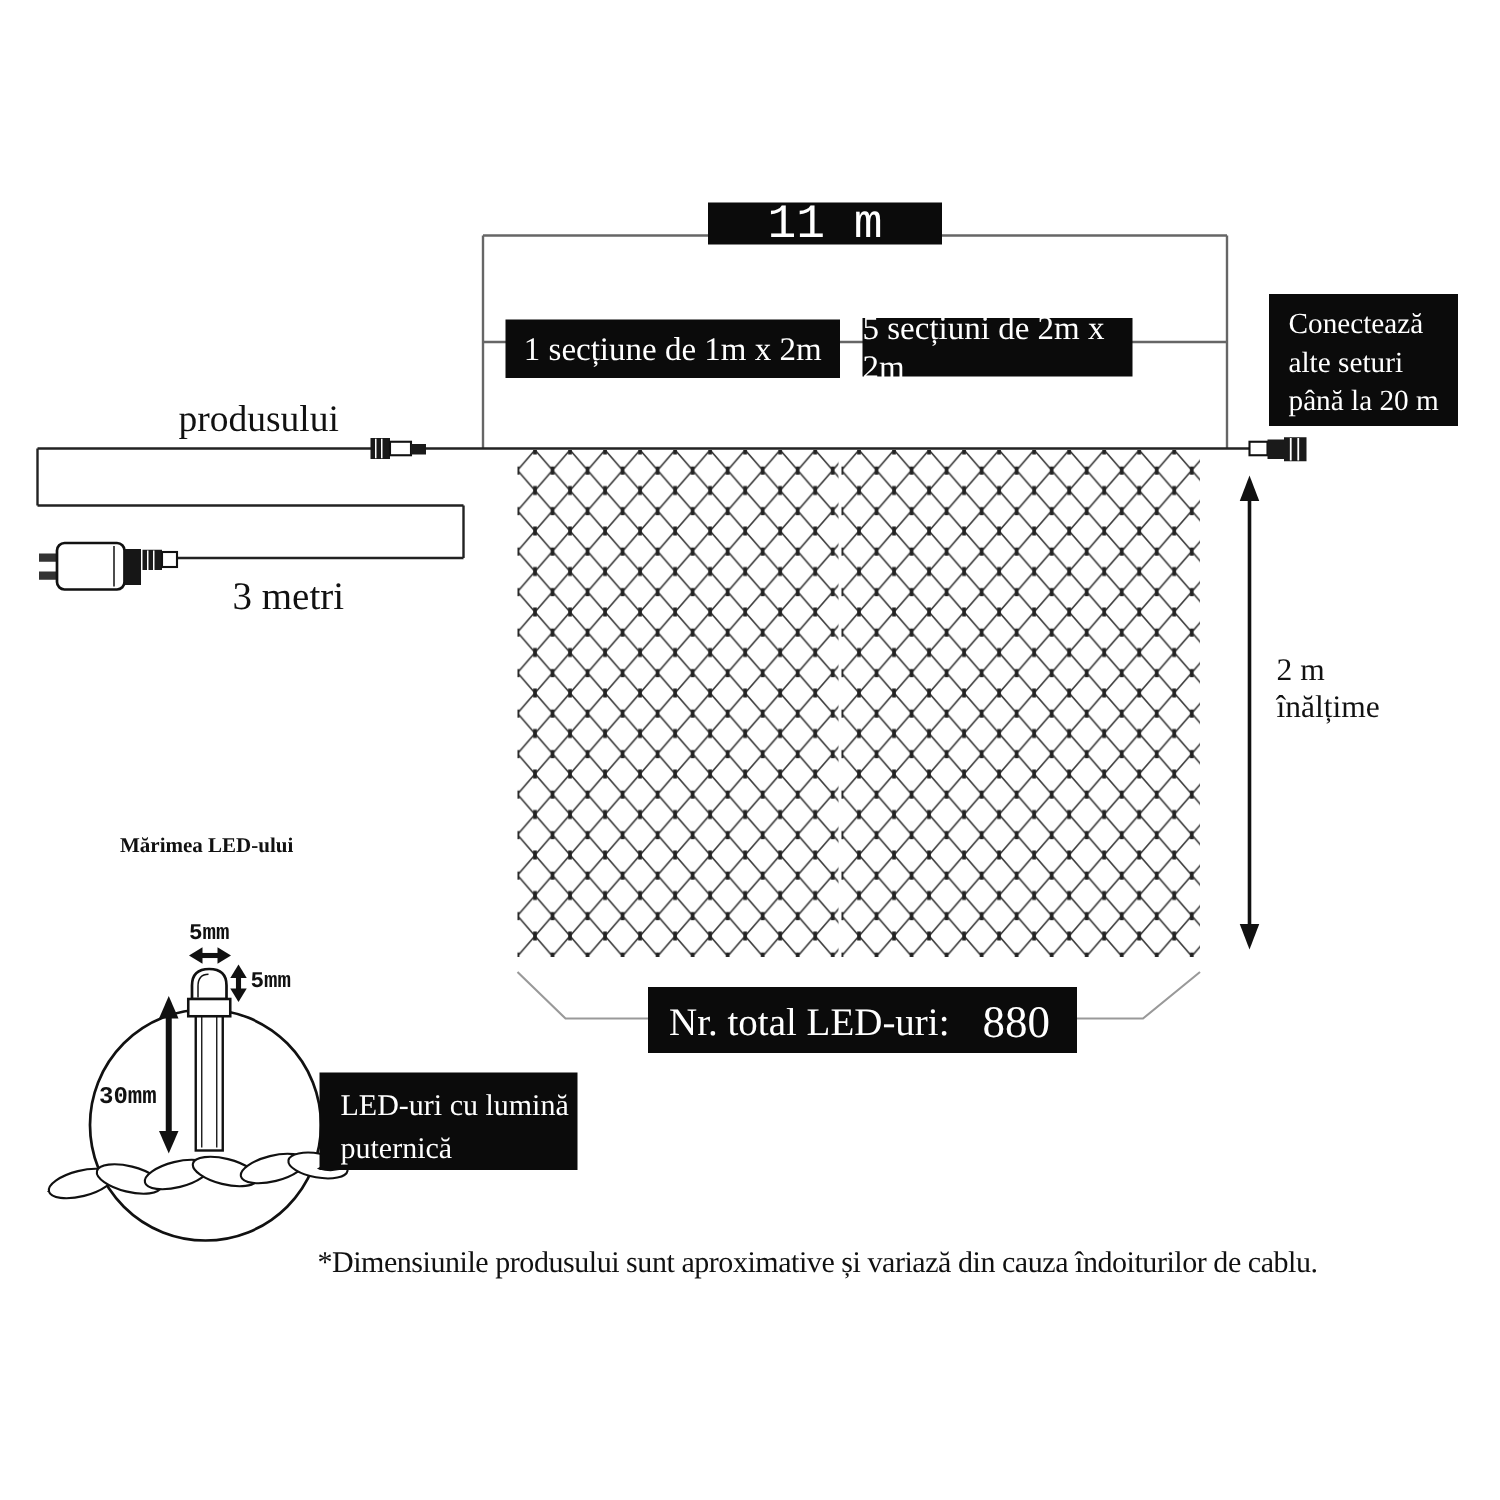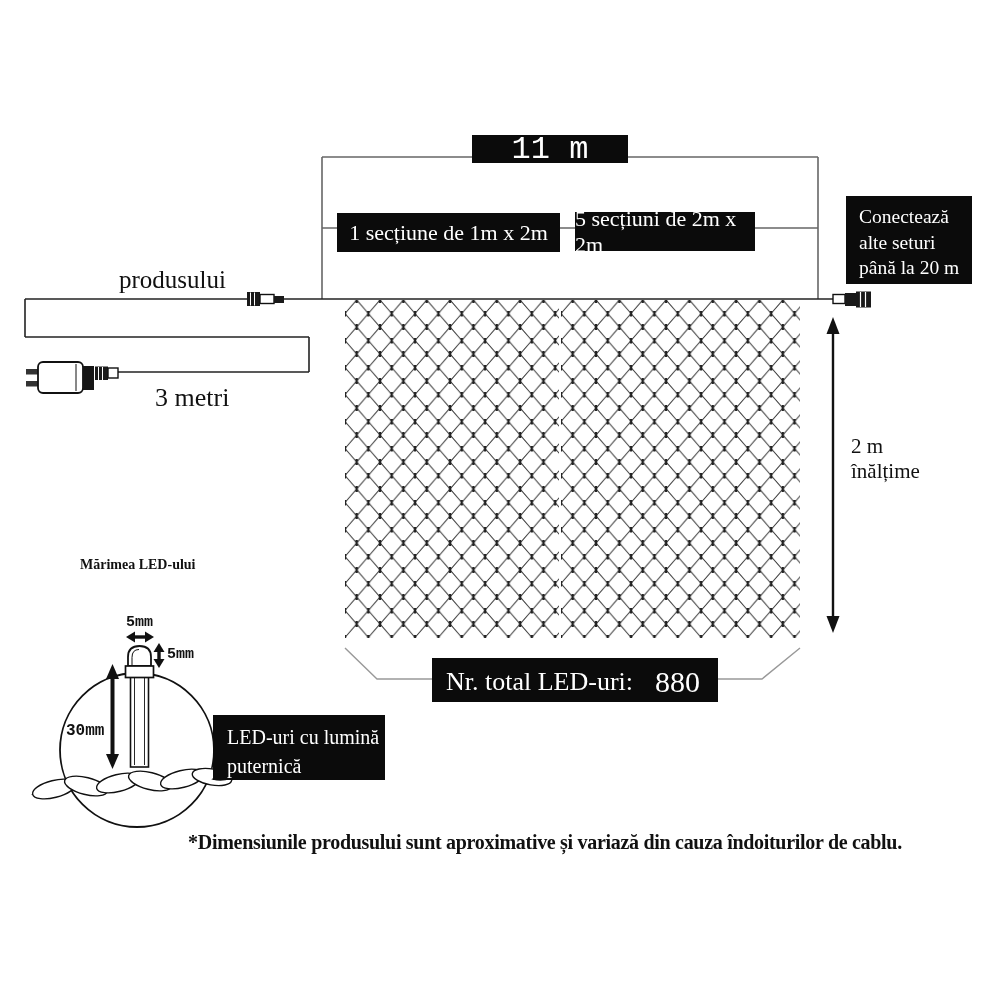--- a/index.html
+++ b/index.html
@@ -19,21 +19,21 @@
   .box-section{font-size:22px;}
   .connect-box{flex-direction:column;align-items:flex-start;justify-content:flex-start;
     padding:8px 0 12px 13px;box-sizing:border-box;font-size:19.5px;line-height:25.5px;}
   .totals-box{justify-content:space-between;padding:4px 18px 0 14px;box-sizing:border-box;}
   .totals-box .lbl{font-size:26px;}
   .totals-box .val{font-size:30px;}
   .lednote-box{flex-direction:column;align-items:flex-start;justify-content:space-between;
     padding:8px 0 0 14px;box-sizing:border-box;font-size:20px;line-height:28px;}
   .footnote{
     position:absolute;left:100px;top:831px;width:890px;text-align:center;
-    font-weight:bold;font-size:20px;letter-spacing:-0.3px;
+    font-weight:normal;font-size:20px;letter-spacing:-0.3px;
   }
 </style>
 </head>
 <body>
 
 <div class="stage">
 
   <svg width="1000" height="1000" viewBox="0 0 1000 1000">
     <defs>
       <pattern id="netL" x="345" y="300" width="23.35" height="27" patternUnits="userSpaceOnUse">

